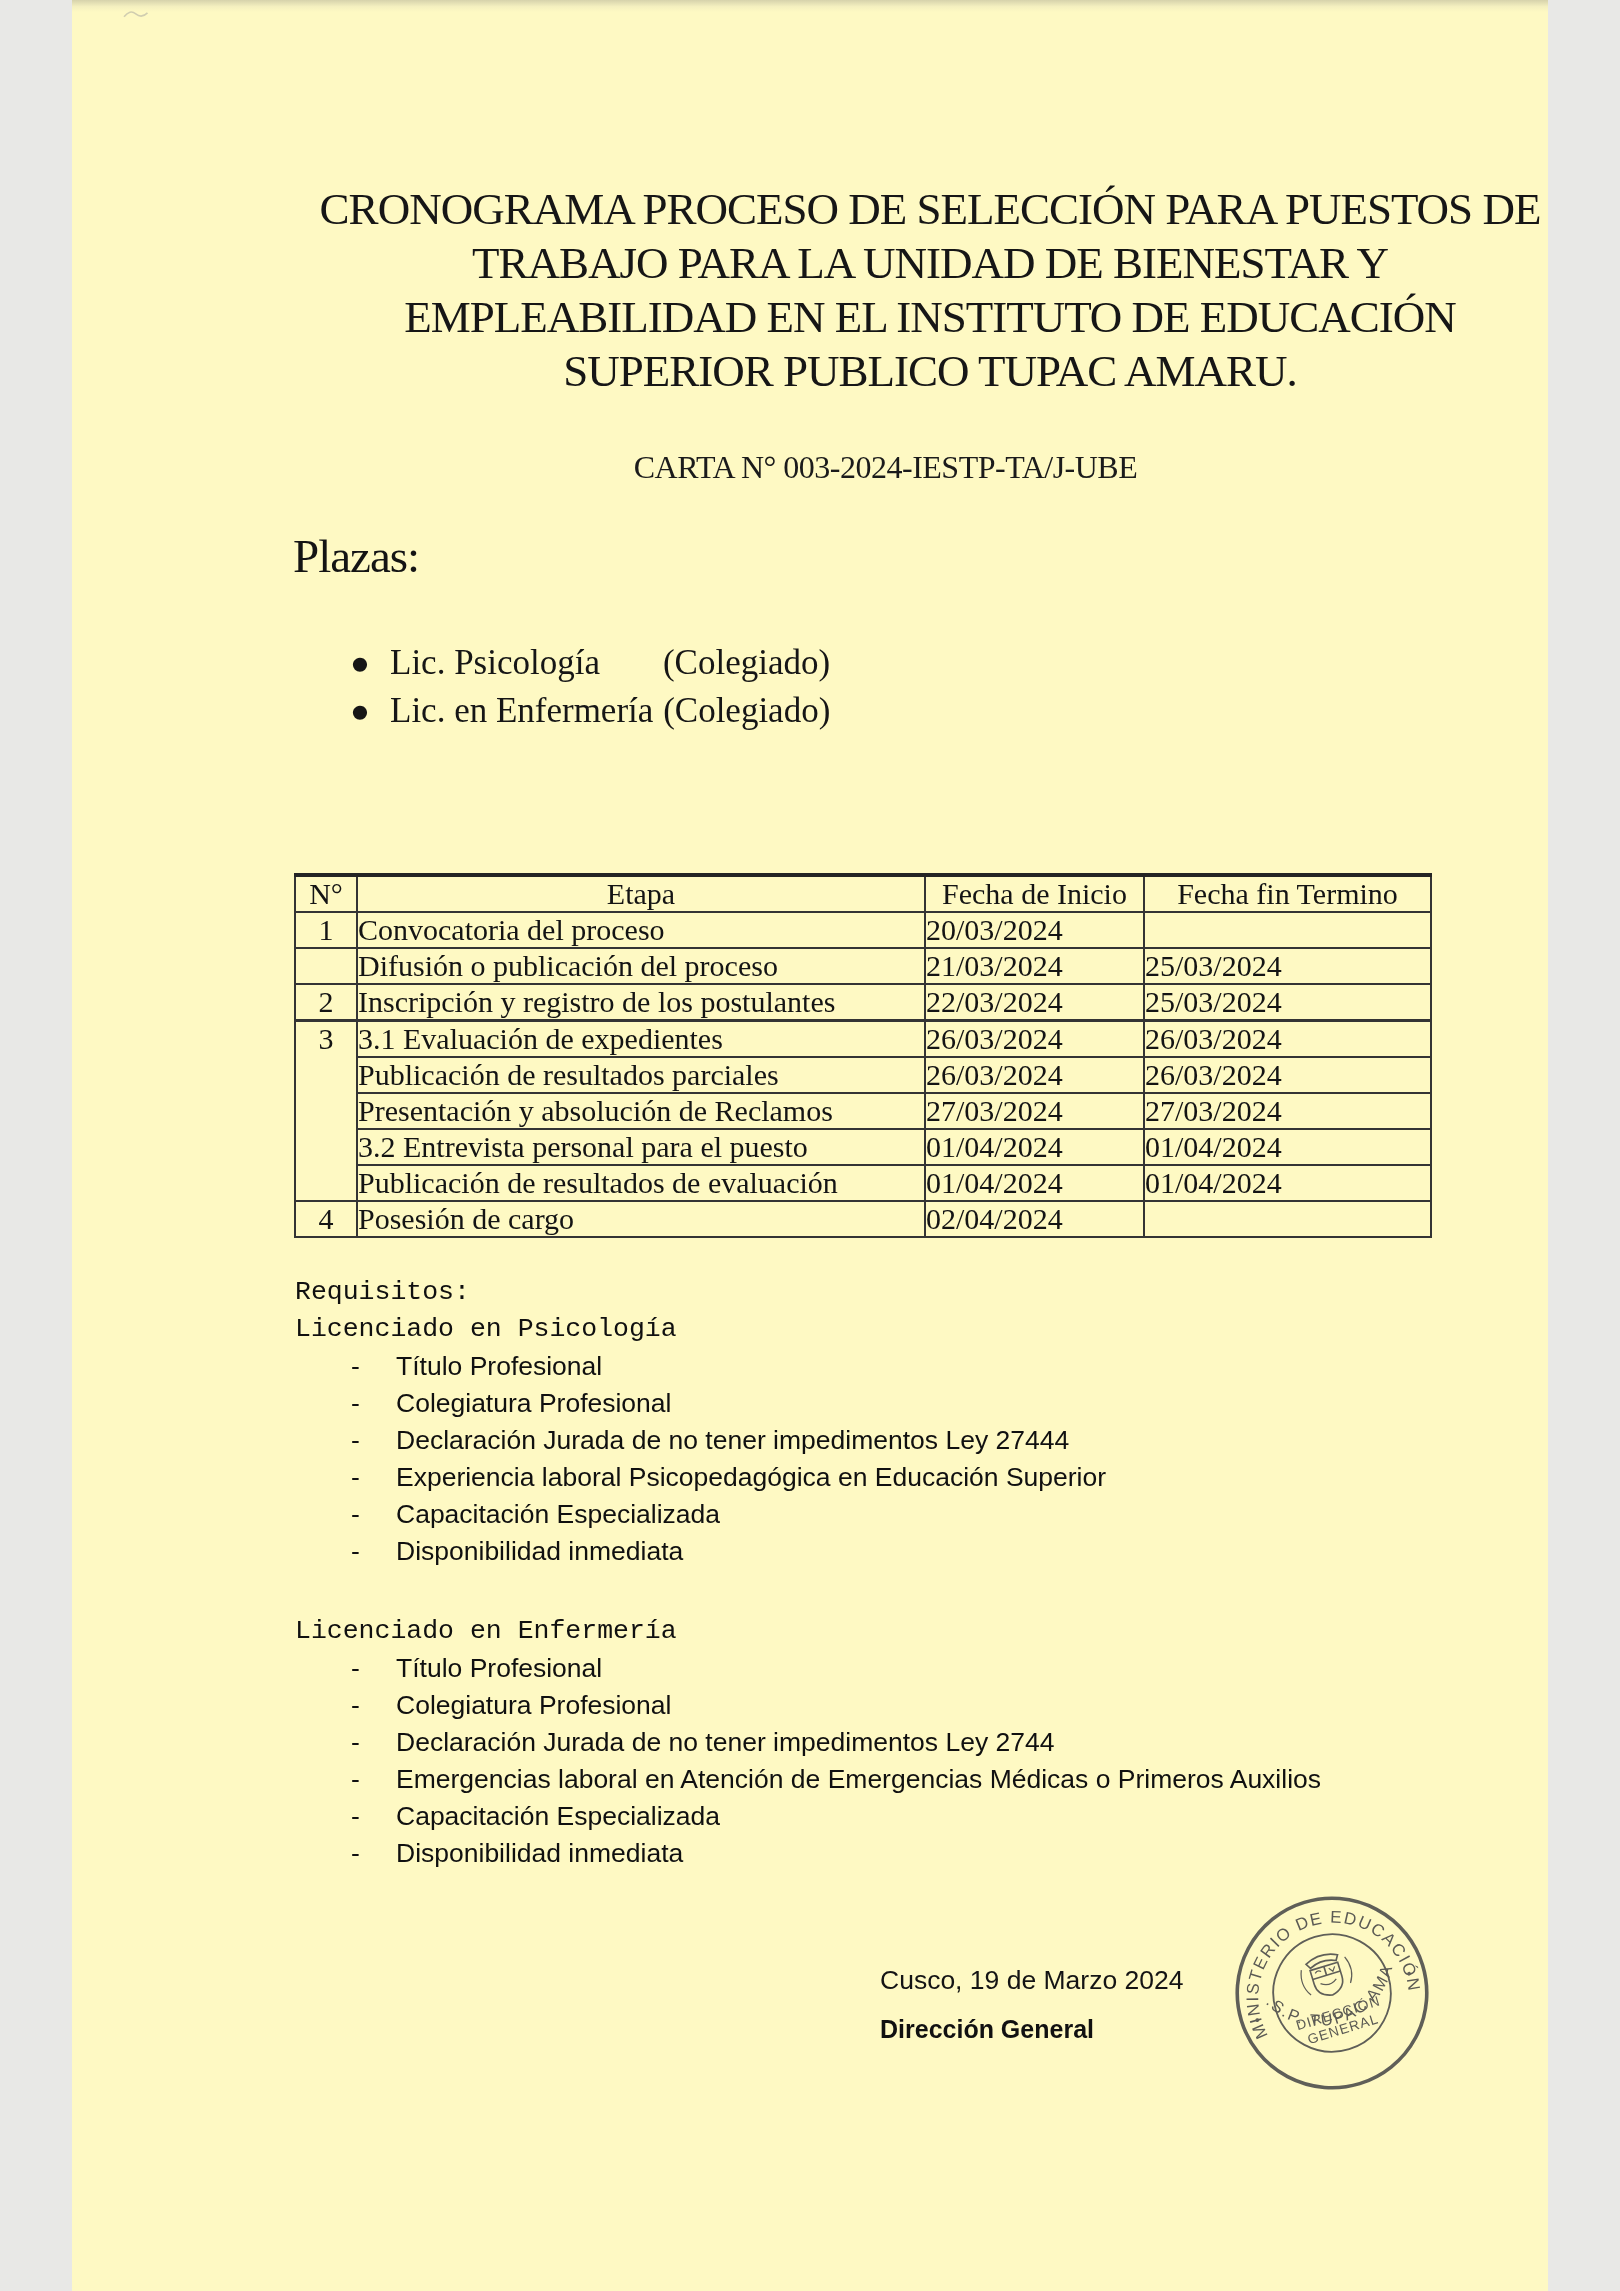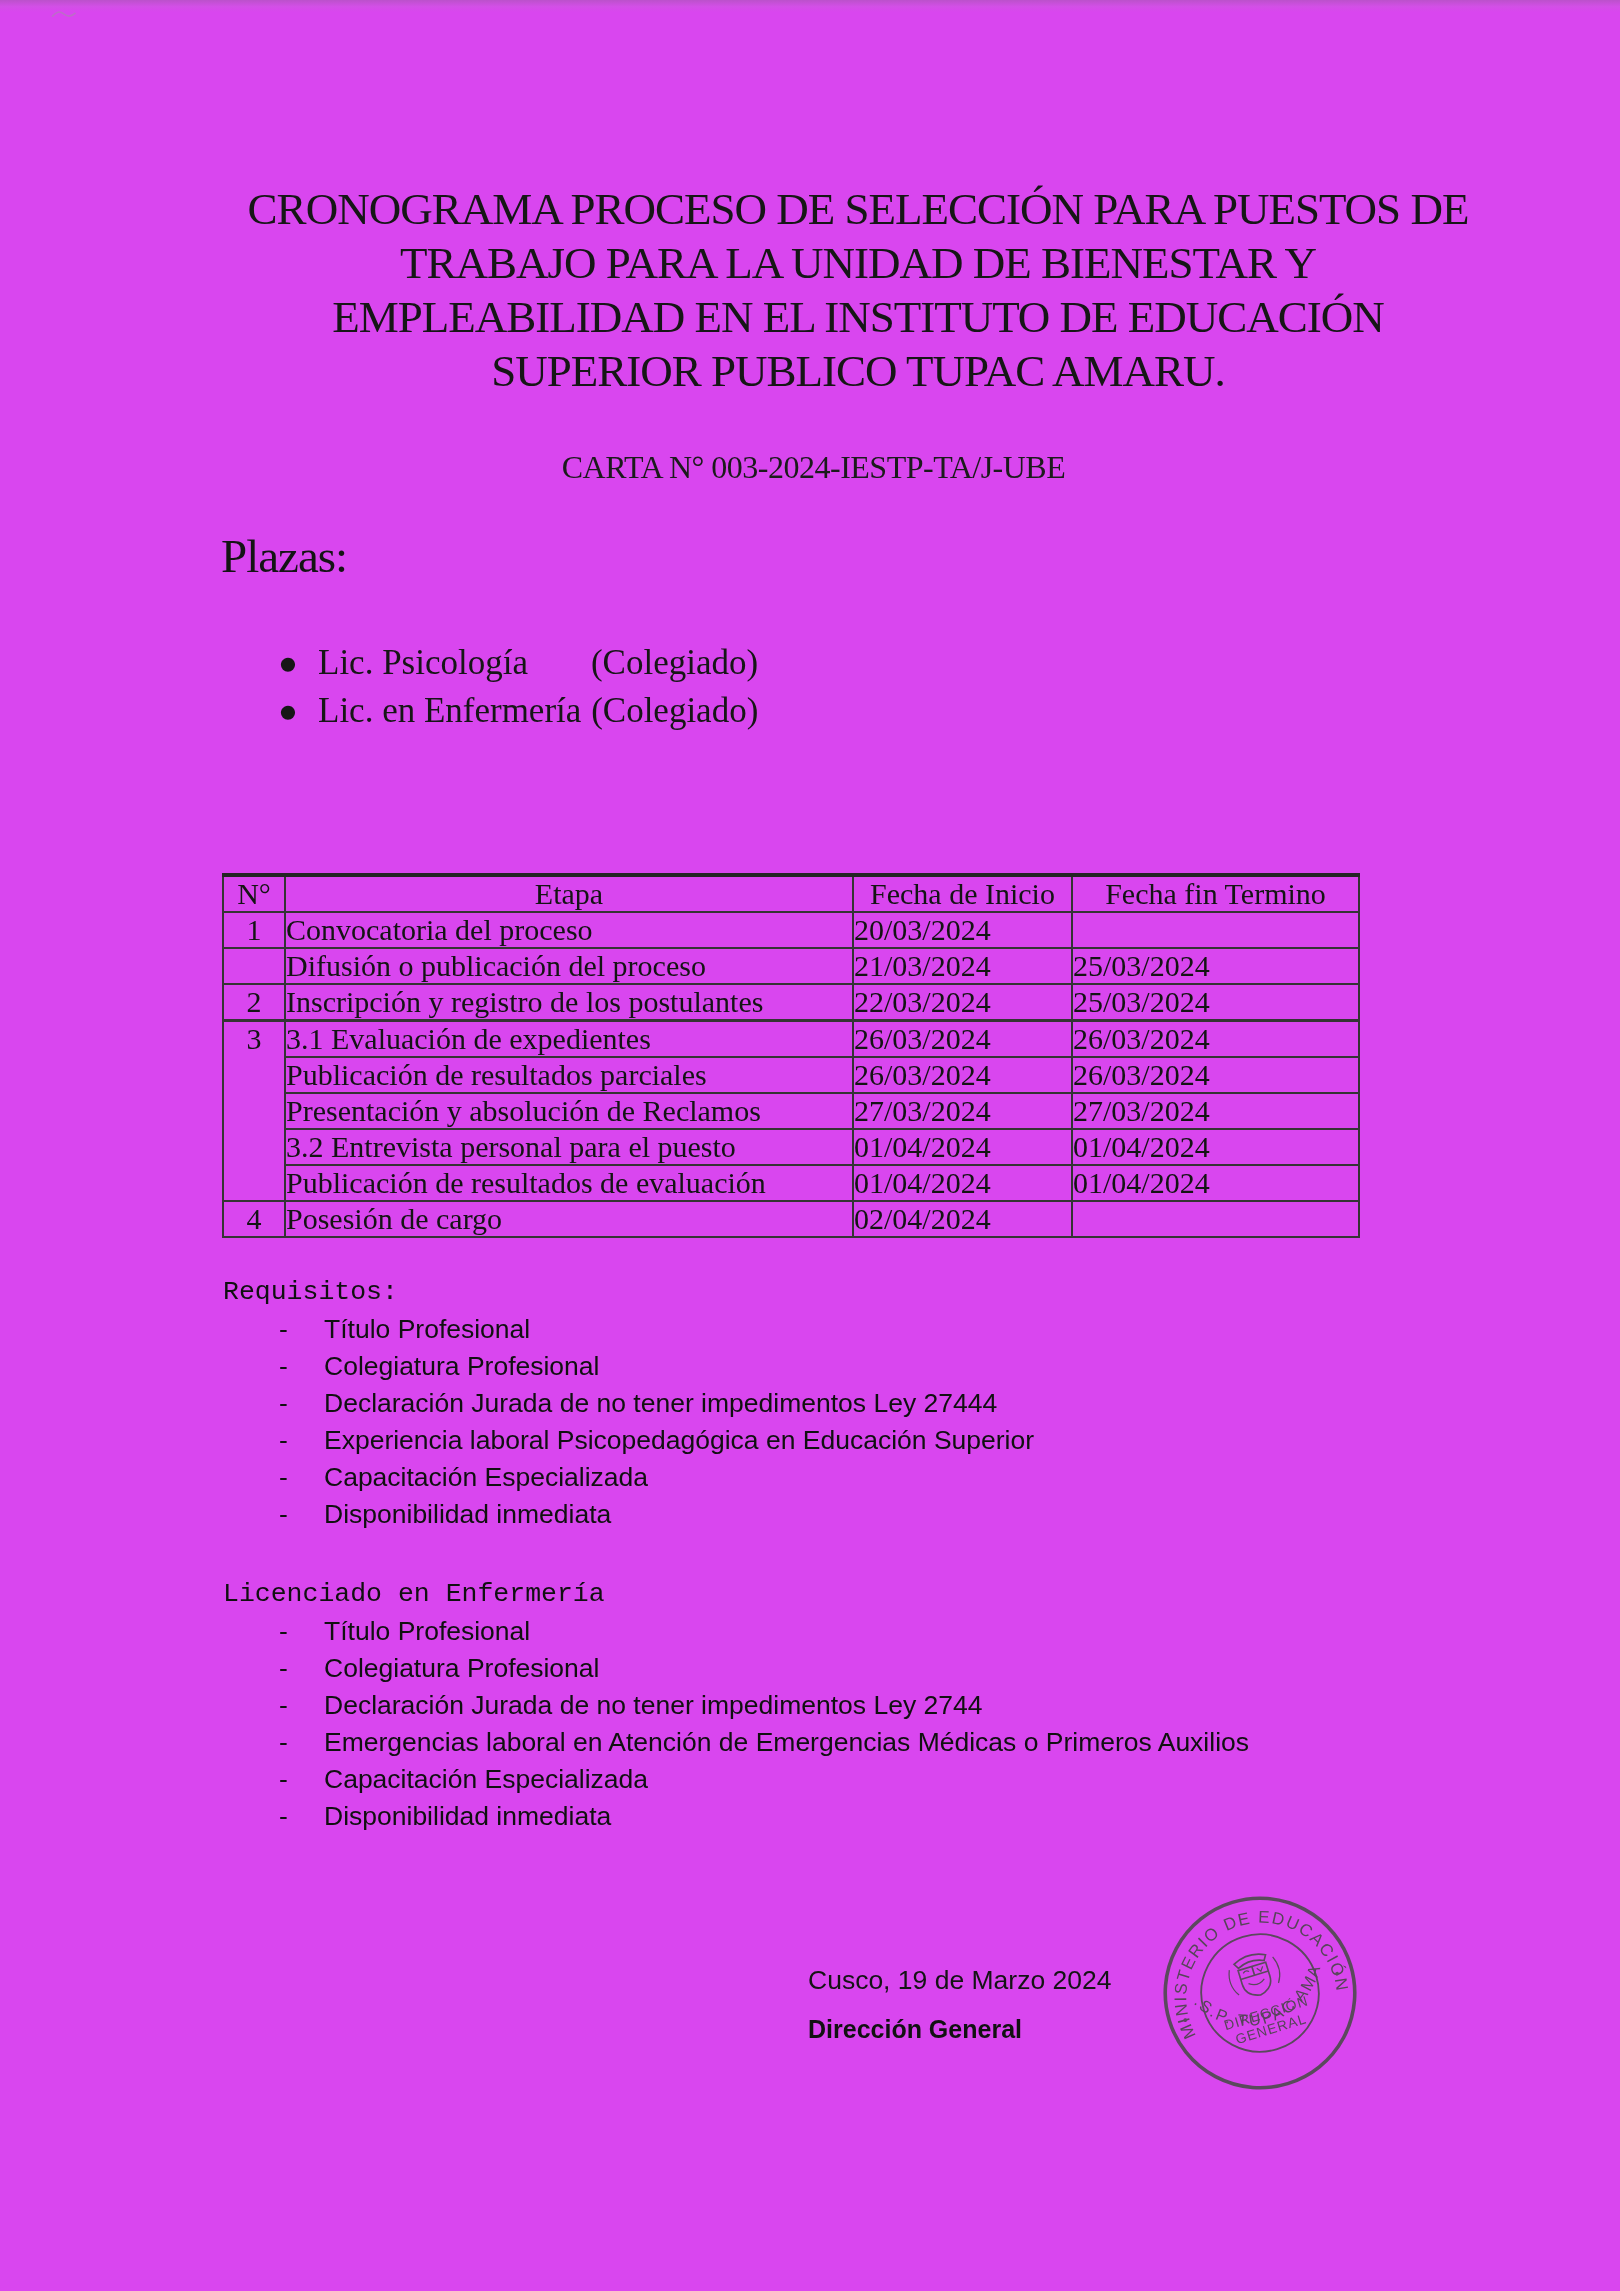--- a/index.html
+++ b/index.html
@@ -1,20 +1,20 @@
 <!DOCTYPE html>
 <html><head>
 <meta charset="utf-8">
 <style>
   html,body{margin:0;padding:0;background:#e8e8e6;}
   .page{
     position:relative;
-    width:1620px;height:2292px;
+    width:1476px;height:2292px;
     margin:0 auto;
-    background:#d946ef;
+    background:#fef9c3;
     overflow:hidden;
     color:#1a1a1a;
     font-family:"Liberation Serif","DejaVu Serif",serif;
   }
   .scan-top-edge{
     position:absolute;top:0;left:0;width:100%;height:11.8px;
     background:linear-gradient(180deg,rgba(110,110,110,.28),rgba(160,160,160,.10) 55%,transparent);
   }
   .pen-mark{position:absolute;left:51px;top:7.8px;opacity:.45;}
 
@@ -197,20 +197,21 @@
           <td class="col-num">4</td>
           <td class="col-etapa">Posesión de cargo</td>
           <td class="col-inicio">02/04/2024</td>
           <td class="col-fin"></td>
         </tr>
       </tbody>
   </table>
 
   <div class="req-block">
     <div class="req-group-title">Requisitos:</div>
+    <div class="req-group-title">Licenciado en Psicología</div>
     <ul class="req-list">
         <li><span class="dash">-</span><span>Título Profesional</span></li>
         <li><span class="dash">-</span><span>Colegiatura Profesional</span></li>
         <li><span class="dash">-</span><span>Declaración Jurada de no tener impedimentos Ley 27444</span></li>
         <li><span class="dash">-</span><span>Experiencia laboral Psicopedagógica en Educación Superior</span></li>
         <li><span class="dash">-</span><span>Capacitación Especializada</span></li>
         <li><span class="dash">-</span><span>Disponibilidad inmediata</span></li>
       </ul>
     <div class="req-gap"></div>
     <div class="req-group-title">Licenciado en Enfermería</div>

